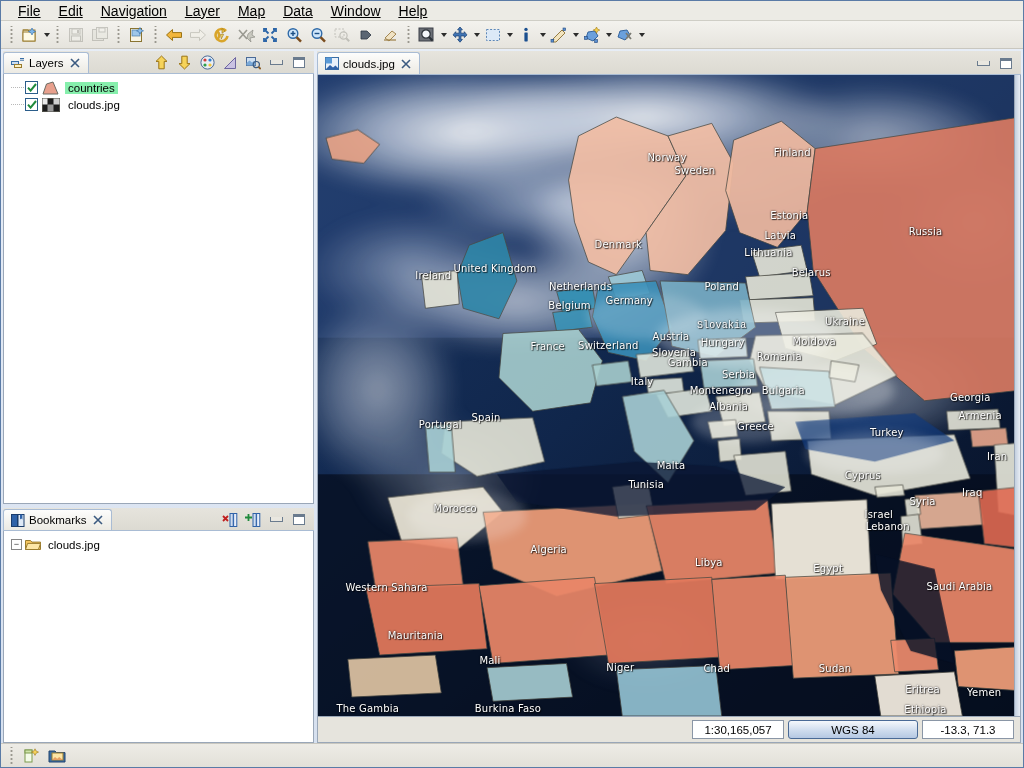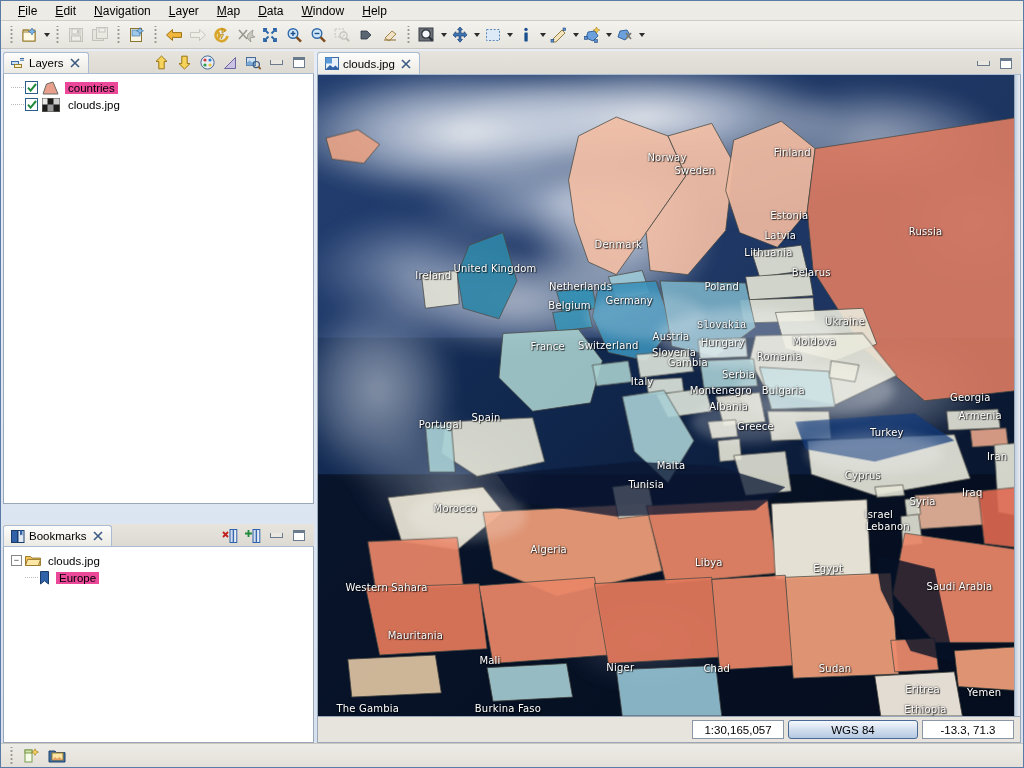--- a/index.html
+++ b/index.html
@@ -50,21 +50,21 @@
   .wb-close{color:#fff;font-size:13px;font-weight:bold;line-height:1;font-family:"Liberation Sans",sans-serif;}
   
   #menubar{
     height:20px;flex:0 0 20px;
     background:#ecebe5;
     border-bottom:1px solid #cfcec6;
     display:flex;align-items:center;padding-left:8px;
     box-sizing:border-box;
   }
   .menu-item{
-    padding:4px 9px;color:#000;font-size:12px;cursor:default;
+    padding:4px 9px;color:#000;font-size:14px;cursor:default;text-decoration:underline;
   }
   .menu-item u{text-decoration:underline;}
   
   #toolbar{
     height:28px;flex:0 0 28px;
     background:linear-gradient(to bottom,#f3f2ee,#e6e4dd);
     border-bottom:1px solid #c9c7bf;
     display:flex;align-items:center;padding-left:4px;
     box-sizing:border-box;
   }
@@ -83,21 +83,21 @@
   .tb-caret{
     width:9px;height:22px;flex:0 0 9px;display:flex;align-items:center;justify-content:center;cursor:pointer;
   }
   .caret-tri{
     width:0;height:0;border-left:3px solid transparent;border-right:3px solid transparent;
     border-top:4px solid #2c2c2c;
   }
   
   #body-area{flex:1;display:flex;padding:2px 2px 0 2px;box-sizing:border-box;min-height:0;}
   #left-col{
-    width:311px;flex:0 0 311px;display:flex;flex-direction:column;min-height:0;gap:16px;
+    width:311px;flex:0 0 311px;display:flex;flex-direction:column;min-height:0;
   }
   #right-col{flex:1;display:flex;flex-direction:column;margin-left:3px;min-height:0;}
   
   .panel{display:flex;flex-direction:column;min-height:0;background:#f0efe9;}
   .panel-tabrow{
     height:22px;flex:0 0 22px;display:flex;align-items:flex-end;
     background:linear-gradient(to bottom,#e6e4dd,#dcdad2);
     border-bottom:1px solid #a9bcd4;
     position:relative;
   }
@@ -137,21 +137,21 @@
   }
   .chk{
     width:13px;height:13px;flex:0 0 13px;margin-right:4px;
     border:1px solid #2b5d8a;background:#fff;
     display:flex;align-items:center;justify-content:center;cursor:pointer;
     box-sizing:border-box;
   }
   .chk svg{display:block;}
   .layer-ico{width:18px;height:14px;flex:0 0 18px;margin-right:5px;}
   .tree-label{padding:0 3px;}
-  .tree-label.sel{background:#ec4899;}
+  .tree-label.sel{background:#86efac;}
   .expander{
     width:11px;height:11px;flex:0 0 11px;margin-right:3px;
     border:1px solid #868686;background:#fff;
     display:flex;align-items:center;justify-content:center;
     font-size:9px;line-height:1;color:#333;cursor:pointer;box-sizing:border-box;
   }
   .folder-ico{width:16px;height:13px;flex:0 0 16px;margin-right:4px;}
   .bm-ico{width:11px;height:14px;flex:0 0 11px;margin-right:6px;}
   
   #map-panel{flex:1;display:flex;flex-direction:column;min-height:0;}
@@ -562,29 +562,20 @@
           <div class="tree">
             <div class="tree-row">
               <div class="expander">−</div>
               <span class="folder-ico">
                 <svg width="16" height="13" viewBox="0 0 16 13">
                     <path d="M0.5 2.5h5l1.4 1.6h8.6v7.4H0.5z" fill="#f6c660" stroke="#9a7c2e"></path>
                     <path d="M2.6 5.4h13L13.4 11.5H0.5z" fill="#fde6a6" stroke="#9a7c2e"></path>
                   </svg>
               </span>
               <span class="tree-label">clouds.jpg</span>
-            </div>
-            <div class="tree-row" style="padding-left:18px;">
-              <div class="tree-dot"></div>
-              <span class="bm-ico">
-                <svg width="11" height="14" viewBox="0 0 11 14">
-                    <path d="M1.5 0.5h8v12.5l-4-3.2-4 3.2z" fill="#2f62a8" stroke="#1b3c6b"></path>
-                  </svg>
-              </span>
-              <span class="tree-label sel">Europe</span>
             </div>
           </div>
         </div>
       </div>
 
     </div>
 
     <div id="right-col">
       <div id="map-panel">
         <div id="map-tabrow">

